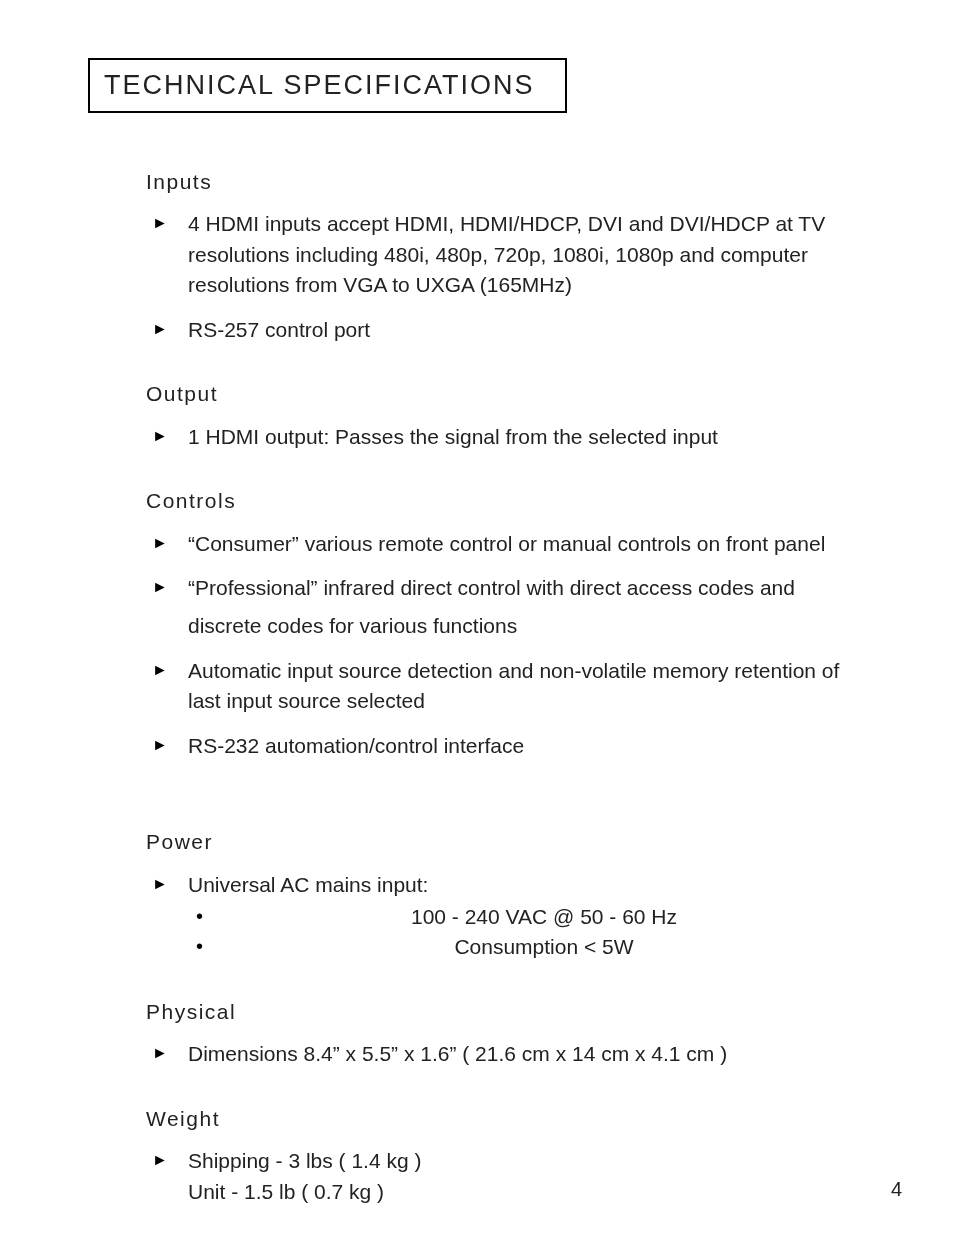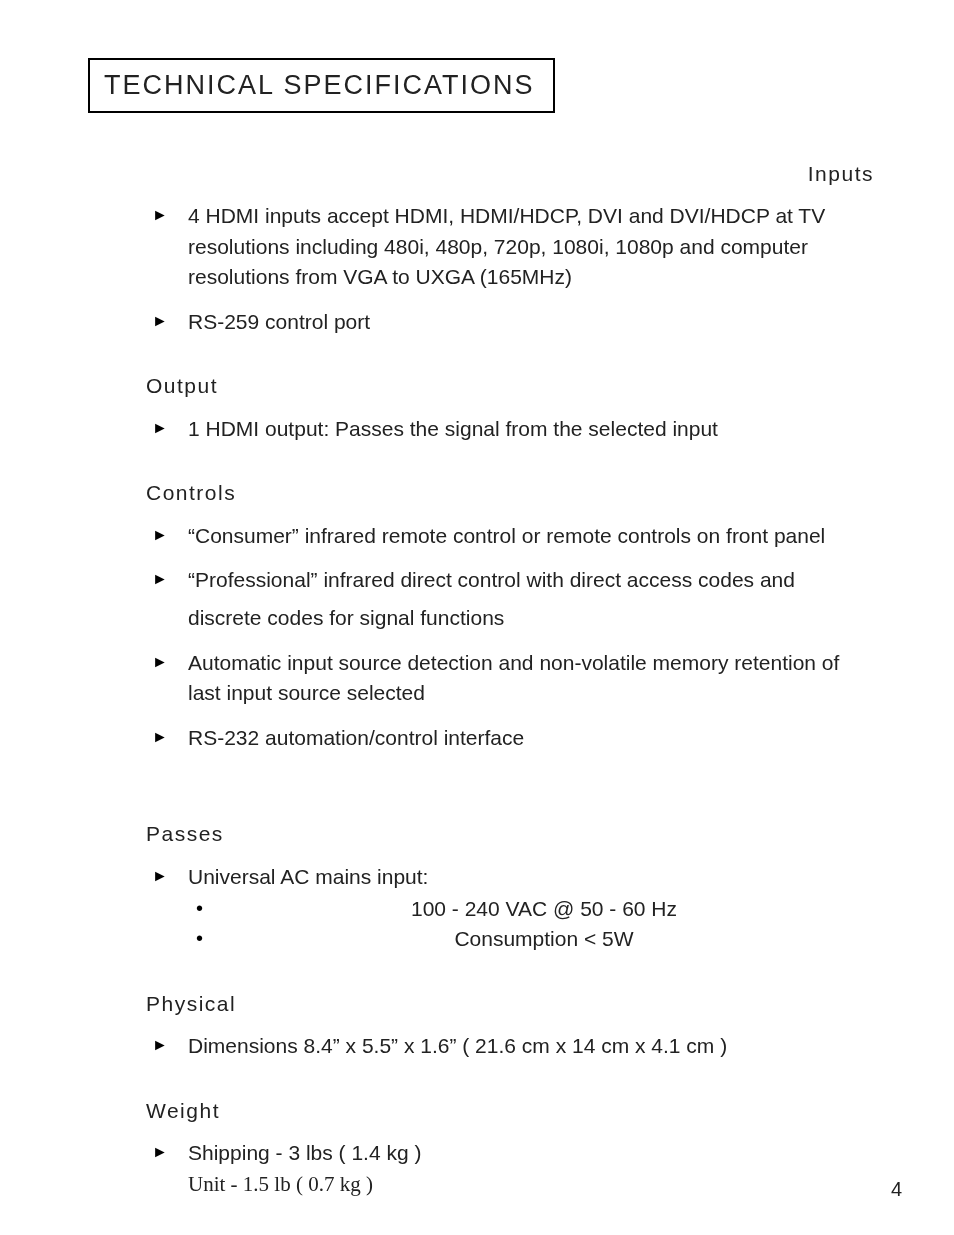--- a/index.html
+++ b/index.html
@@ -13,41 +13,40 @@
   .page {
     width: 954px;
     height: 1235px;
     box-sizing: border-box;
     padding: 58px 80px 40px 88px;
     position: relative;
   }
   .title-box {
     display: inline-block;
     border: 2px solid #000;
-    padding: 10px 18px 10px 14px;
+    padding: 10px 30px 10px 14px;
     font-size: 27px;
     letter-spacing: 2px;
     font-weight: 400;
   }
   .content {
     padding-left: 58px;
     padding-top: 46px;
     font-size: 21px;
     line-height: 1.45;
   }
   .section-heading {
     font-size: 21px;
     letter-spacing: 1.5px;
     font-weight: 400;
     margin-top: 34px;
     margin-bottom: 12px;
   }
   .section-heading.first {
-    margin-top: 0;
-    text-align: right;
+    margin-top: 8px;
   }
   ul.spec {
     list-style: none;
     margin: 0;
     padding: 0;
   }
   ul.spec > li {
     position: relative;
     padding-left: 42px;
     margin-bottom: 14px;
@@ -78,21 +77,20 @@
     top: 0;
     font-size: 20px;
     color: #000;
   }
   .extra-line {
     display: block;
     margin-top: 8px;
   }
   .second-line {
     display: block;
-    font-family: Liberation Serif, serif;
   }
   .page-number {
     position: absolute;
     bottom: 34px;
     right: 52px;
     font-size: 20px;
     font-weight: 300;
   }
 </style>
 </head>
@@ -100,41 +98,41 @@
 
 <div class="page">
 
   <div class="title-box">TECHNICAL SPECIFICATIONS</div>
 
   <div class="content">
 
     <div class="section-heading first">Inputs</div>
     <ul class="spec">
       <li>4 HDMI inputs accept HDMI, HDMI/HDCP, DVI and DVI/HDCP at TV resolutions including 480i, 480p, 720p, 1080i, 1080p and computer resolutions from VGA to UXGA (165MHz)</li>
-      <li>RS-259 control port</li>
+      <li>RS-257 control port</li>
     </ul>
 
     <div class="section-heading">Output</div>
     <ul class="spec">
       <li>1 HDMI output: Passes the signal from the selected input</li>
     </ul>
 
     <div class="section-heading">Controls</div>
     <ul class="spec">
-      <li>“Consumer” infrared remote control or remote controls on front panel</li>
+      <li>“Consumer” various remote control or manual controls on front panel</li>
       <li>
         <span>“Professional” infrared direct control with direct access codes and</span>
-        <span class="extra-line">discrete codes for signal functions</span>
+        <span class="extra-line">discrete codes for various functions</span>
       </li>
       <li>Automatic input source detection and non-volatile memory retention of last input source selected</li>
       <li>RS-232 automation/control interface</li>
     </ul>
 
     <div style="height:18px"></div>
-    <div class="section-heading">Passes</div>
+    <div class="section-heading">Power</div>
     <ul class="spec">
       <li>
         <span>Universal AC mains input:</span>
         <ul class="sub">
           <li>100 - 240 VAC @ 50 - 60 Hz</li>
           <li>Consumption &lt; 5W</li>
         </ul>
       </li>
     </ul>
 

